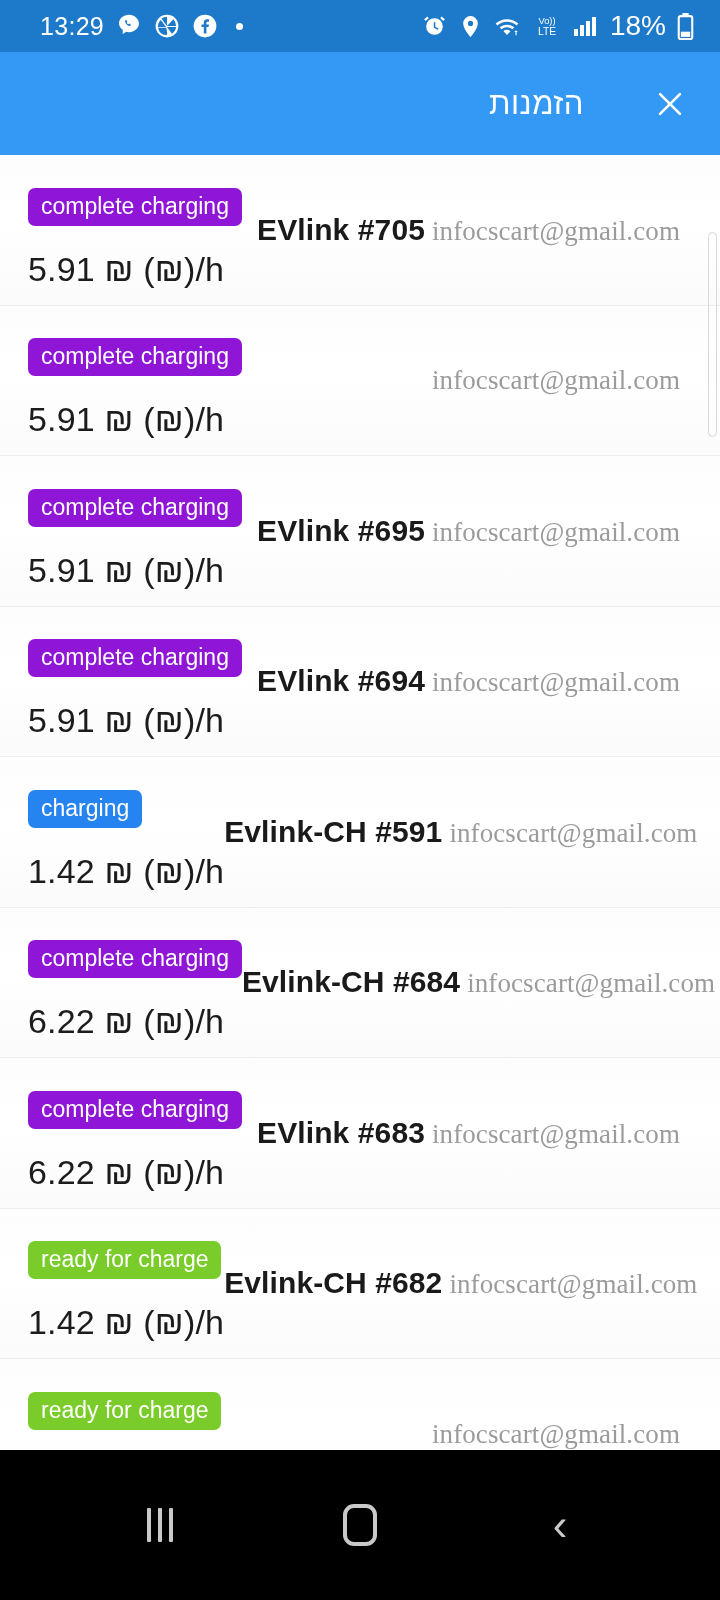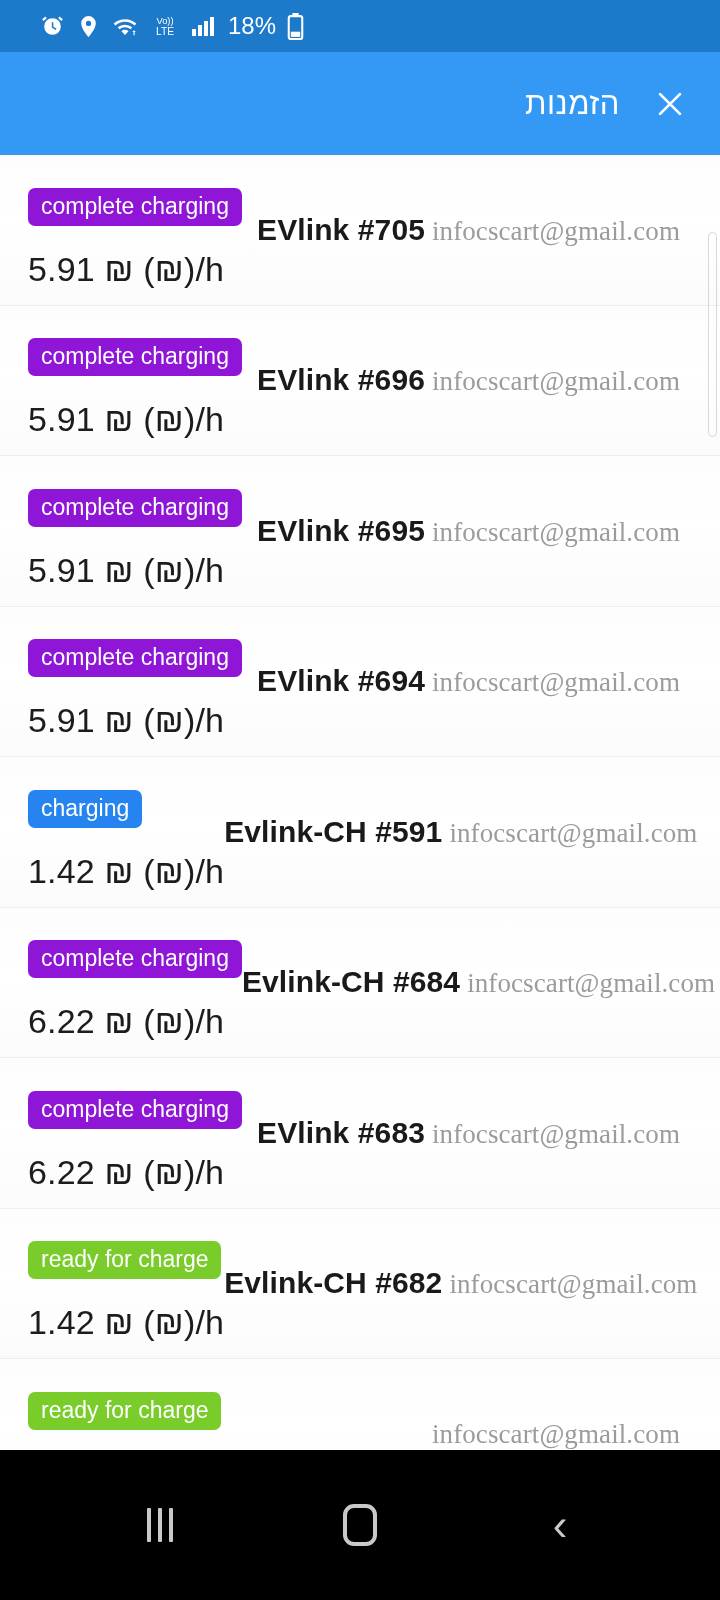--- a/index.html
+++ b/index.html
@@ -15,27 +15,27 @@
   .statusbar {
     height:52px; background:#1d79c9; color:#ffffff;
     display:flex; align-items:center; justify-content:space-between;
     padding:0 26px 0 40px;
   }
   .sb-left { display:flex; align-items:center; gap:12px; }
   .sb-right { display:flex; align-items:center; gap:11px; }
   .sb-clock { font-size:25px; letter-spacing:0.3px; font-weight:400; }
   .sb-ico { display:inline-flex; align-items:flex-end; justify-content:center; }
   .sb-dot { width:7px; height:7px; border-radius:50%; background:#fff; margin-left:6px; }
-  .sb-batt-text { font-size:24px; font-weight:400; letter-spacing:0px; }
+  .sb-batt-text { font-size:28px; font-weight:400; letter-spacing:0px; }
 
   
   .header {
     height:103px; background:#3399f5;
     display:flex; align-items:center; justify-content:flex-end;
-    padding-right:30px; gap:30px;
+    padding-right:30px; gap:66px;
     position:relative;
   }
   .header-title {
     color:#ffffff; font-size:31px; font-weight:400;
     direction:rtl; letter-spacing:0.5px;
   }
   .header-close {
     color:#ffffff; width:40px; height:40px;
     display:flex; align-items:center; justify-content:center;
   }
@@ -103,20 +103,42 @@
   .nav-recents i { display:block; width:4px; height:34px; background:#c9c9c9; border-radius:1px; }
   .nav-home { width:34px; height:42px; border:4px solid #c9c9c9; border-radius:11px; }
   .nav-back { color:#c9c9c9; font-size:44px; line-height:1; font-weight:300; }
 </style>
 </head>
 <body>
 
 <div class="phone">
 
   <div class="statusbar">
+    <div class="sb-left">
+      <span class="sb-clock">13:29</span>
+      <span class="sb-ico">
+        <svg width="26" height="26" viewBox="0 0 24 24">
+            <path fill="#fff" d="M12 1.5C6.9 1.5 2.8 5 2.8 9.4c0 2.5 1.3 4.7 3.4 6.1v3.9l3.4-2a11 11 0 0 0 2.4.3c5.1 0 9.2-3.5 9.2-7.9S17.1 1.5 12 1.5z"></path>
+            <path fill="#1d79c9" d="M9.6 6.2c-.4 0-.8.3-1 .7-.3.9 0 2.1.9 3.2.9 1.1 2 1.8 3 1.9.5 0 .9-.3 1-.7l.2-.7-1.7-.8-.6.6c-.6-.3-1.2-.9-1.5-1.5l.6-.5-.7-1.8-.2-.4z"></path>
+          </svg>
+      </span>
+      <span class="sb-ico">
+        <svg width="26" height="26" viewBox="0 0 24 24">
+            <circle cx="12" cy="12" r="10.5" fill="#fff"></circle>
+            <path fill="#1d79c9" d="M12 3.5a8.5 8.5 0 0 0-5.1 1.7L12 12V3.5zm5.9 2.3L12 12h8.4a8.5 8.5 0 0 0-2.5-6.2zM20.4 13H12l4.6 6.1a8.5 8.5 0 0 0 3.8-6.1zM11 12.6 6.3 6.4A8.5 8.5 0 0 0 3.6 13H11zm.4 1H3.7a8.5 8.5 0 0 0 7.7 6.9l.9-1.4-.9-5.5z"></path>
+          </svg>
+      </span>
+      <span class="sb-ico">
+        <svg width="26" height="26" viewBox="0 0 24 24">
+            <circle cx="12" cy="12" r="10.5" fill="#fff"></circle>
+            <path fill="#1d79c9" d="M13.3 19v-6h2l.3-2.4h-2.3V9.1c0-.7.2-1.1 1.2-1.1h1.2V5.9c-.2 0-.9-.1-1.8-.1-1.8 0-3 1.1-3 3.1v1.7H8.8V13h2.1v6h2.4z"></path>
+          </svg>
+      </span>
+      <span class="sb-dot"></span>
+    </div>
     <div class="sb-right">
       <span class="sb-ico">
         <svg width="25" height="25" viewBox="0 0 24 24">
             <path fill="#fff" d="M12 4a8 8 0 1 0 0 16 8 8 0 0 0 0-16zm.8 4v4.2l3 1.8-.8 1.3-3.7-2.3V8h1.5zM5.2 2.4 2.1 5l1.3 1.6 3.1-2.6L5.2 2.4zm13.6 0-1.3 1.6 3.1 2.6L21.9 5l-3.1-2.6z"></path>
           </svg>
       </span>
       <span class="sb-ico">
         <svg width="25" height="25" viewBox="0 0 24 24">
             <path fill="#fff" d="M12 2a7 7 0 0 0-7 7c0 5.2 7 13 7 13s7-7.8 7-13a7 7 0 0 0-7-7zm0 9.5A2.5 2.5 0 1 1 12 6.5a2.5 2.5 0 0 1 0 5z"></path>
           </svg>
@@ -174,21 +196,20 @@
             <span class="station">EVlink #705</span>
             <span class="email">infocscart@gmail.com</span>
           </div>
         </div>
         <div class="row">
           <div class="row-left">
             <span class="badge" style="background: rgb(143, 22, 214);">complete charging</span>
             <span class="price">5.91 ₪ (₪)/h</span>
           </div>
           <div class="row-right">
-            <span class="station">EVlink #696</span>
             <span class="email">infocscart@gmail.com</span>
           </div>
         </div>
         <div class="row">
           <div class="row-left">
             <span class="badge" style="background: rgb(143, 22, 214);">complete charging</span>
             <span class="price">5.91 ₪ (₪)/h</span>
           </div>
           <div class="row-right">
             <span class="station">EVlink #695</span>

